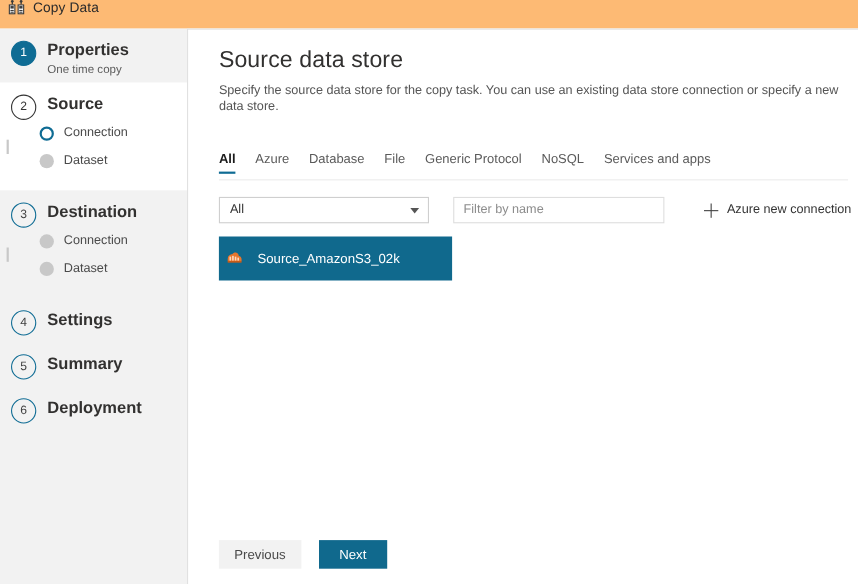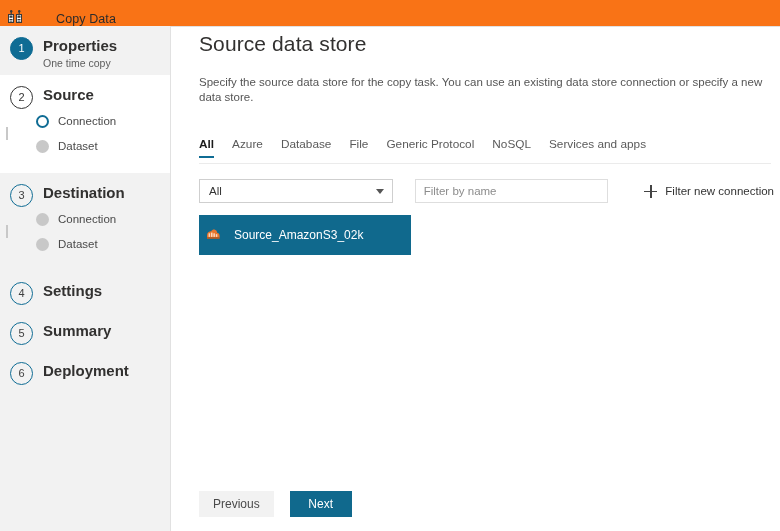--- a/index.html
+++ b/index.html
@@ -14,26 +14,25 @@
     color: #333333;
     overflow: hidden;
     position: relative;
   }
 
   
   #app-titlebar {
     position: absolute;
     left: 0; top: 0;
     width: 780px; height: 26px;
-    background: #f97316;
-    display: flex;
-    align-items: flex-end;
+    background: #fdba74;
+    display: flex;
+    align-items: flex-start;
     padding-left: 7px;
     box-sizing: border-box;
-    gap: 26px;
   }
   #app-titlebar .title-icon {
     width: 16px; height: 16px;
     margin-right: 7px;
     display: block;
     flex: 0 0 auto;
   }
   #app-titlebar .title-text {
     font-size: 12.5px;
     color: #2b2b2b;
@@ -155,21 +154,21 @@
     width: 610px;
     height: 505px;
     background: #ffffff;
     border-left: 1px solid #e1e1e1;
     border-top: 1px solid #e1e1e1;
     box-sizing: border-box;
   }
 
   #page-title {
     position: absolute;
-    left: 28px; top: 5px;
+    left: 28px; top: 16px;
     font-size: 21px;
     color: #323130;
     font-weight: 400;
     letter-spacing: .1px;
   }
   #page-subtitle {
     position: absolute;
     left: 28px; top: 48px;
     font-size: 11.5px;
     color: #555555;
@@ -475,21 +474,21 @@
   <div id="tab-underline"></div>
 
   <div id="filter-row">
     <div id="category-select">
       <span class="selval">All</span>
       <span class="caret"></span>
     </div>
     <input id="filter-input" type="text" placeholder="Filter by name" style="">
     <div id="create-connection-btn">
       <span class="plus"></span>
-      <span>Filter new connection</span>
+      <span>Azure new connection</span>
     </div>
   </div>
 
   <div id="connection-list">
     <div class="conn-card">
       <span class="conn-icon">
         <svg width="18" height="18" viewBox="0 0 18 18">
           <path d="M3 9.2 C3 6.6 5 5.2 7.2 5.2 C8 3.9 9.6 3.3 11 3.8 C12.3 4.2 13.1 5.4 13.1 6.7 C14.6 6.9 15.6 8 15.6 9.4 L15.6 11.6 L3 11.6 Z" fill="#e8762d"></path>
           <rect x="3" y="11.2" width="12.6" height="1.6" fill="#c75b18"></rect>
           <rect x="4.6" y="7.3" width="1.5" height="3.6" fill="#ffd9bd"></rect>

